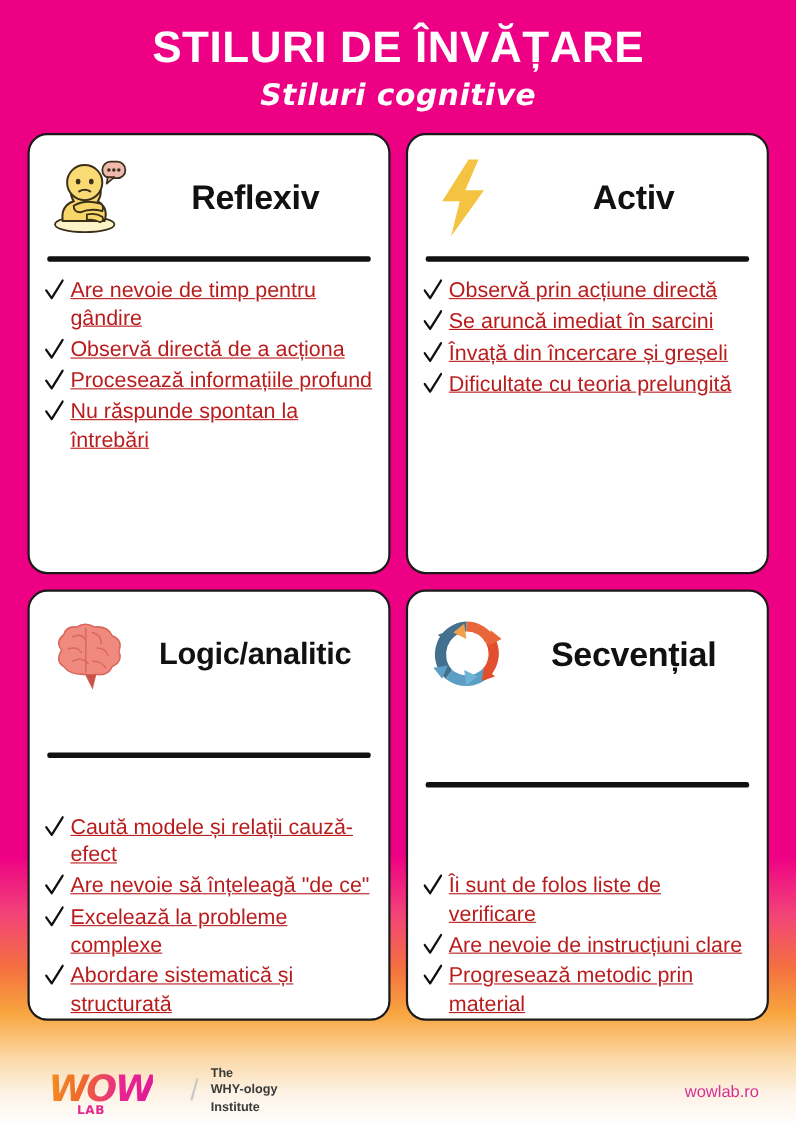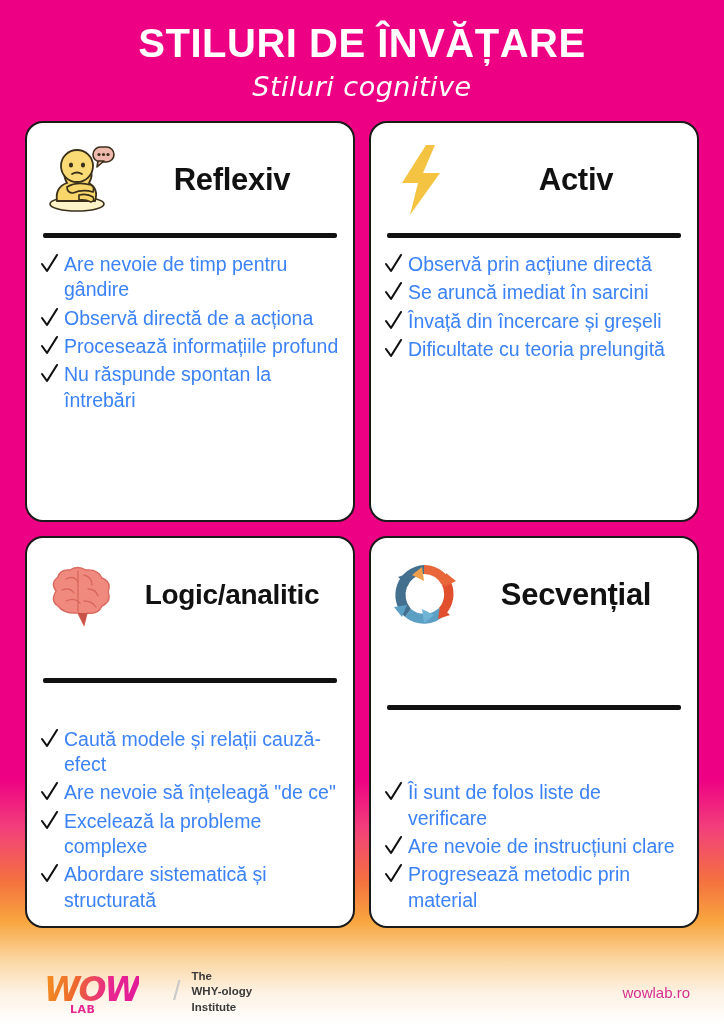--- a/index.html
+++ b/index.html
@@ -33,40 +33,40 @@
     color: #ffffff;
     font-size: 40px;
     font-weight: bold;
     letter-spacing: 0.5px;
     line-height: 1.05;
     white-space: nowrap;
   }
   .header-subtitle {
     color: #ffffff;
     font-size: 27px;
-    font-weight: normal;
+    font-weight: bold;
     font-style: italic;
     font-family: "DejaVu Sans", sans-serif;
     letter-spacing: 0.5px;
     margin-top: 7px;
   }
 
   
   .grid {
     display: grid;
     grid-template-columns: 1fr 1fr;
     gap: 14px;
     padding: 9px 25px 0 25px;
   }
 
   .card {
     background: #ffffff;
     border: 2px solid #1a1a1a;
     border-radius: 18px;
-    padding: 14px 14px 13px 14px;
+    padding: 14px 14px 0 14px;
     display: flex;
     flex-direction: column;
     overflow: hidden;
   }
 
   .card-row-1 { height: 401px; }
   .card-row-2 { height: 392px; justify-content: space-between; }
 
   .card-head {
     display: flex;
@@ -110,21 +110,22 @@
     flex-direction: column;
     gap: 3px;
   }
 
   .card-list li {
     display: flex;
     align-items: flex-start;
     gap: 6px;
     font-size: 19.5px;
     line-height: 1.30;
-    color: #3b82f6;
+    color: #b91c1c;
+    text-decoration: underline;
   }
 
   .check {
     flex: 0 0 auto;
     width: 17px;
     height: 25px;
     position: relative;
     top: 1px;
   }
   .check svg { display: block; }

